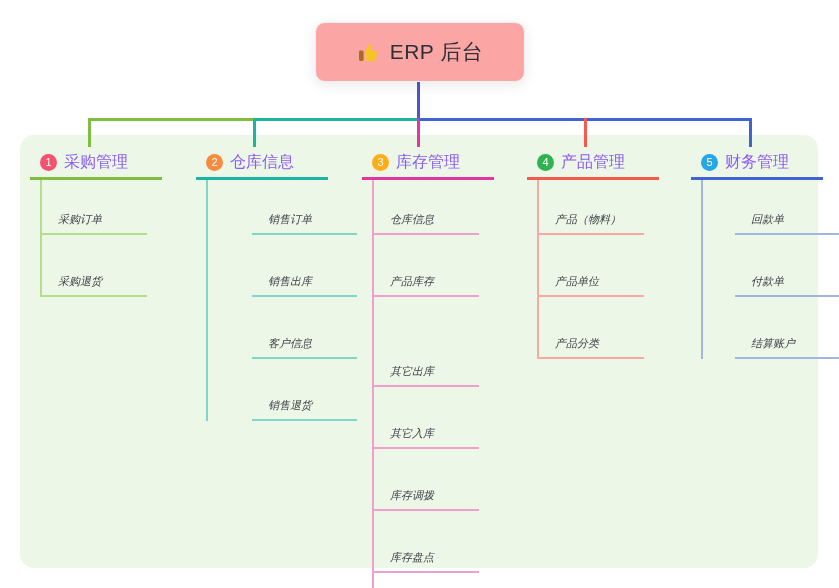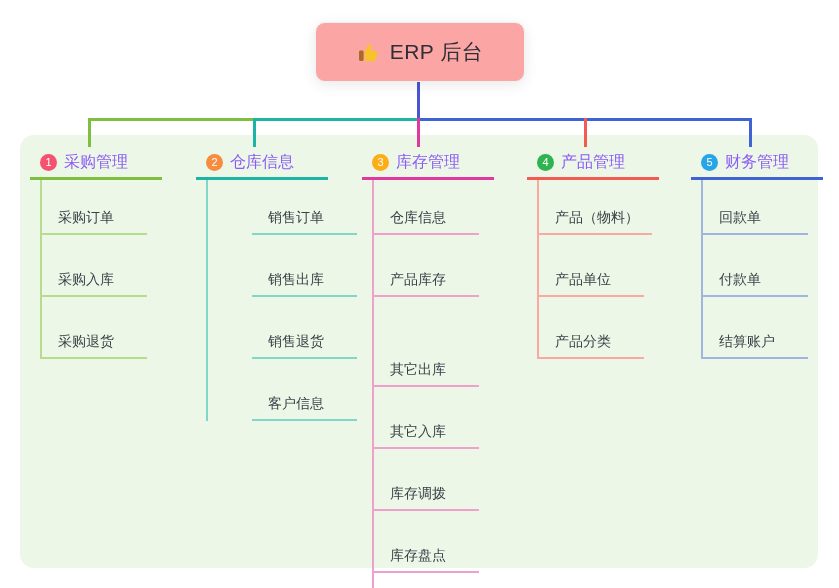--- a/index.html
+++ b/index.html
@@ -40,22 +40,22 @@
   }
   .hlabel{font-size:16px;color:#8b5cf6;white-space:nowrap;}
   ul.items{
     list-style:none;margin:0 0 0 10px;padding:0;
     border-left:2px solid #ccc;
   }
   ul.items li{
     display:block;width:max-content;min-width:76px;height:54px;
     box-sizing:content-box;
     padding:0 13px 6px 16px;border-bottom:2px solid #be185d;
-    font-size:14px;color:#3a3f45;white-space:nowrap;
-    display:flex;align-items:flex-end;
+    font-size:11px;color:#3a3f45;white-space:nowrap;
+    display:flex;align-items:flex-end;font-style:italic;
   }
   ul.items li:first-child{height:47px;}
 </style>
 </head>
 <body>
 
 <div class="panel" style="background-color: rgb(237, 247, 232);"></div>
 
 <div class="line v" style="left: 417px; top: 82px; height: 36px; background-color: rgb(74, 85, 211);"></div>
 <div class="line h" style="left: 88px; top: 118px; width: 166px; background-color: rgb(126, 191, 63);"></div>
@@ -77,35 +77,34 @@
   <span class="root-title">ERP 后台</span>
 </div>
 
 <div class="col" style="left:30px">
   <div class="heading" style="border-bottom-color: rgb(126, 191, 63);">
     <span class="badge" style="background-color: rgb(244, 82, 110);">1</span>
     <span class="hlabel">采购管理</span>
   </div>
   <ul class="items" style="border-left-color: rgb(183, 220, 142);">
     <li style="border-bottom-color: rgb(183, 220, 142);">采购订单</li>
-    <li style="border-bottom-color: rgb(183, 220, 142);">采购入库</li>
     <li style="border-bottom-color: rgb(183, 220, 142);">采购退货</li>
   </ul>
 </div>
 
 <div class="col" style="left:196px">
   <div class="heading" style="border-bottom-color: rgb(28, 181, 163);">
     <span class="badge" style="background-color: rgb(246, 140, 62);">2</span>
     <span class="hlabel">仓库信息</span>
   </div>
   <ul class="items" style="border-left-color: rgb(130, 214, 200); padding-left: 44px;">
     <li style="border-bottom-color: rgb(130, 214, 200);">销售订单</li>
     <li style="border-bottom-color: rgb(130, 214, 200);">销售出库</li>
+    <li style="border-bottom-color: rgb(130, 214, 200);">客户信息</li>
     <li style="border-bottom-color: rgb(130, 214, 200);">销售退货</li>
-    <li style="border-bottom-color: rgb(130, 214, 200);">客户信息</li>
   </ul>
 </div>
 
 <div class="col" style="left:362px">
   <div class="heading" style="border-bottom-color: rgb(224, 56, 156);">
     <span class="badge" style="background-color: rgb(251, 174, 23);">3</span>
     <span class="hlabel">库存管理</span>
   </div>
   <ul class="items" style="border-left-color: rgb(240, 160, 205);">
     <li style="border-bottom-color: rgb(240, 160, 205);">仓库信息</li>
@@ -128,18 +127,18 @@
     <li style="border-bottom-color: rgb(249, 169, 162);">产品单位</li>
     <li style="border-bottom-color: rgb(249, 169, 162);">产品分类</li>
   </ul>
 </div>
 
 <div class="col" style="left:691px">
   <div class="heading" style="border-bottom-color: rgb(64, 99, 212);">
     <span class="badge" style="background-color: rgb(39, 165, 230);">5</span>
     <span class="hlabel">财务管理</span>
   </div>
-  <ul class="items" style="border-left-color: rgb(163, 180, 224);">
+  <ul class="items" style="border-left-color: rgb(163, 180, 224); padding-left: 32px;">
     <li style="border-bottom-color: rgb(163, 180, 224);">回款单</li>
     <li style="border-bottom-color: rgb(163, 180, 224);">付款单</li>
     <li style="border-bottom-color: rgb(163, 180, 224);">结算账户</li>
   </ul>
 </div>
 
 </body></html>

